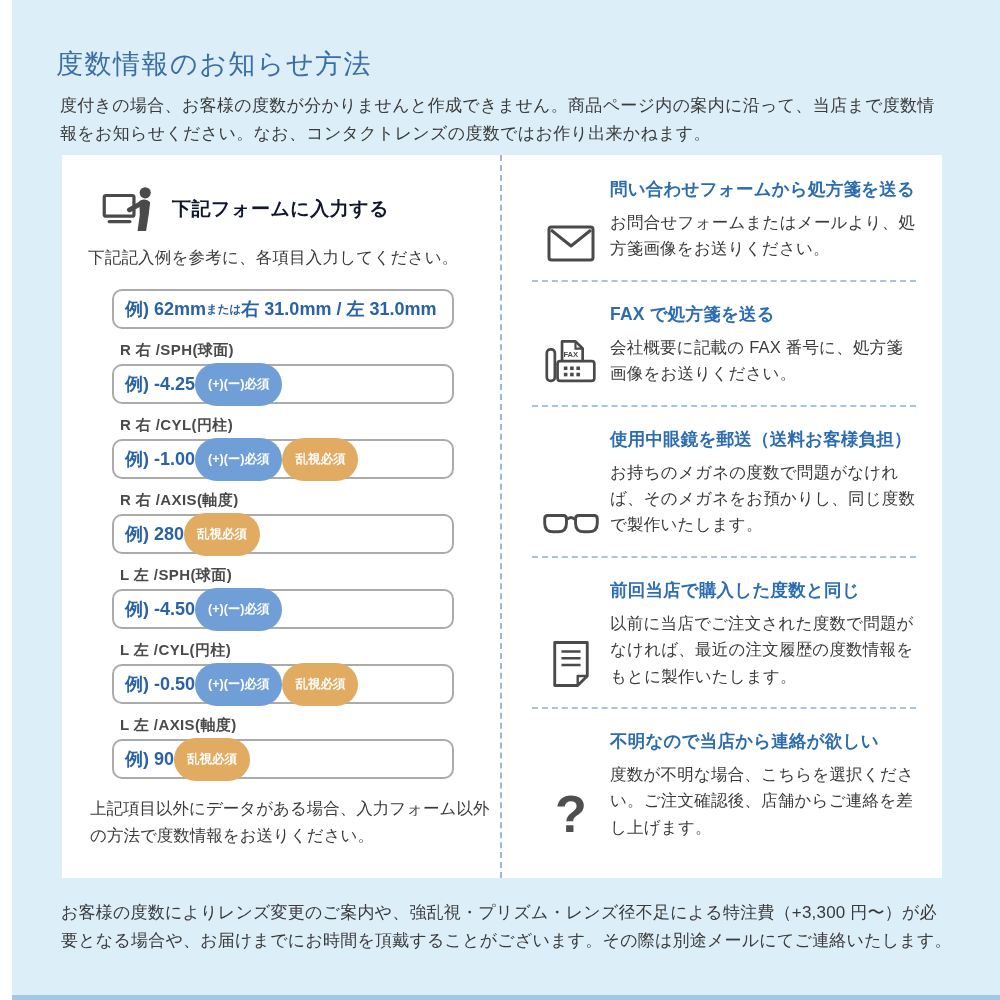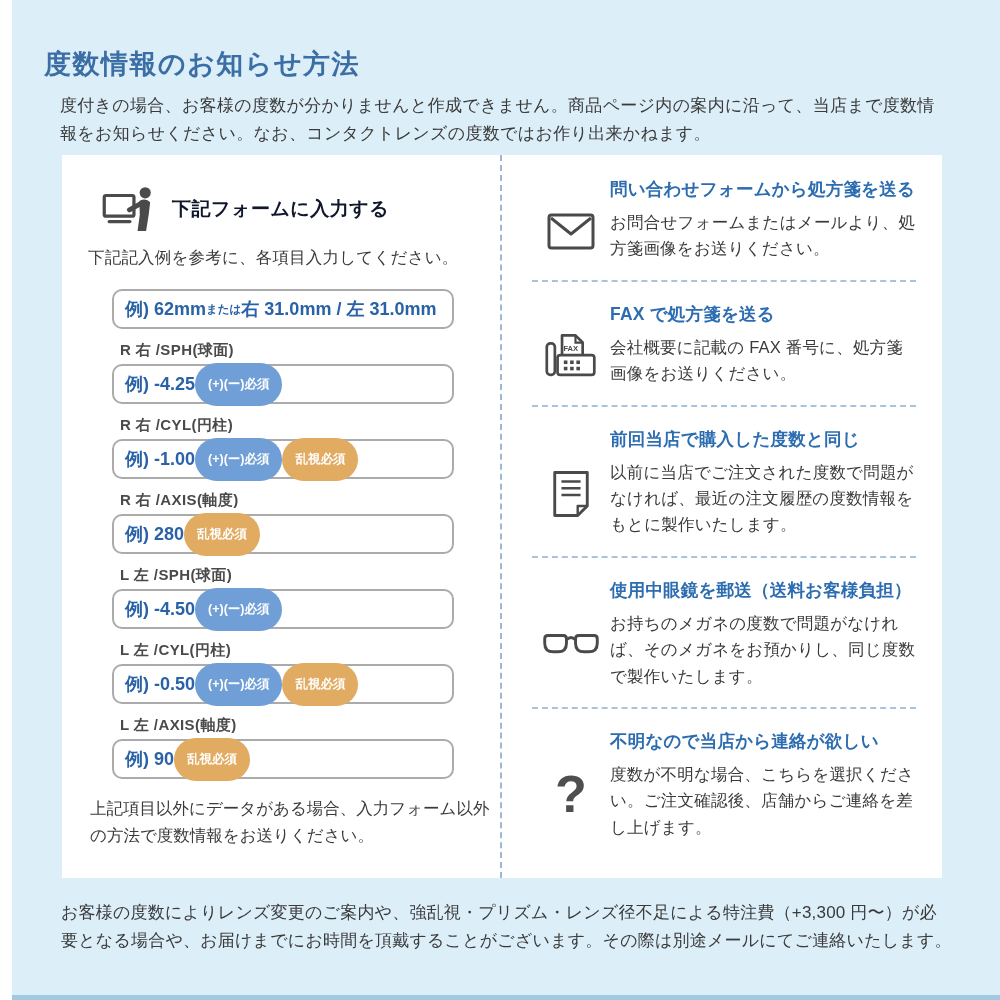--- a/index.html
+++ b/index.html
@@ -6,22 +6,22 @@
   body{
     width:1000px;height:1000px;position:relative;
     background:#dceef8;
     font-family:"Liberation Sans","DejaVu Sans",sans-serif;
     color:#3a3a3a;
   }
   .left-strip{position:absolute;left:0;top:0;width:12px;height:1000px;background:#ffffff;}
   .bottom-strip{position:absolute;left:12px;bottom:0;width:988px;height:5px;background:#a3c8e0;}
 
   .page-title{
-    position:absolute;left:44px;top:46px;margin:0;
-    font-size:27px;font-weight:bold;color:#3b6ea5;letter-spacing:1.5px;text-align:center;
+    position:absolute;left:56px;top:46px;margin:0;
+    font-size:27px;font-weight:normal;color:#3b6ea5;letter-spacing:1.5px;text-align:center;
   }
   .intro{
     position:absolute;left:60px;top:92px;width:888px;margin:0;
     font-size:17px;line-height:1.62;color:#3a3a3a;letter-spacing:0.3px;
   }
 
   .main-box{
     position:absolute;left:62px;top:155px;width:880px;height:723px;
     background:#ffffff;display:flex;box-sizing:border-box;overflow:hidden;
   }
@@ -47,21 +47,21 @@
   .pill{
     color:#fff;font-weight:bold;font-size:12.5px;padding:14px 13px;
     border-radius:999px;white-space:nowrap;line-height:1.2;
   }
   .pill-blue{background:#6f9fd6;}
   .pill-orange{background:#e2ab62;}
   .form-note{margin:16px 8px 0 2px;font-size:16.5px;line-height:1.62;}
 
   .method{display:flex;padding:20px 0 18px;border-bottom:2px dashed #a9c3dd;}
   .method:last-child{border-bottom:none;}
-  .method-icon{width:78px;flex:none;display:flex;justify-content:center;align-items:center;padding-top:24px;}
+  .method-icon{width:78px;flex:none;display:flex;justify-content:center;align-items:flex-end;padding-top:24px;}
   .method-text{flex:1;}
   .method-title{color:#2c6cb0;font-weight:bold;font-size:17.5px;margin:0 0 8px 0;letter-spacing:0.2px;}
   .method-body{font-size:16.5px;line-height:1.6;margin:0;letter-spacing:0.2px;}
 
   .question-glyph{font-size:52px;font-weight:bold;color:#4f4f4f;line-height:1;margin-top:-4px;}
 
   .page-footer{
     position:absolute;left:60px;top:898px;width:892px;margin:1px;
     font-size:17px;line-height:1.65;letter-spacing:0.2px;
   }
@@ -190,48 +190,48 @@
         </svg>
       </div>
       <div class="method-text">
         <p class="method-title">FAX で処方箋を送る</p>
         <p class="method-body">会社概要に記載の FAX 番号に、処方箋画像をお送りください。</p>
       </div>
     </div>
 
     <div class="method">
       <div class="method-icon">
+        <svg width="58" height="26" viewBox="0 0 64 28">
+          <path d="M3 7 q0 -3.5 3.5 -3.5 h17 q3.5 0 3.5 3.5 v5 q0 9.5 -9.5 9.5 h-5 q-9.5 0 -9.5 -9.5 z" fill="none" stroke="#4a4a4a" stroke-width="3.2"></path>
+          <path d="M37 7 q0 -3.5 3.5 -3.5 h17 q3.5 0 3.5 3.5 v5 q0 9.5 -9.5 9.5 h-5 q-9.5 0 -9.5 -9.5 z" fill="none" stroke="#4a4a4a" stroke-width="3.2"></path>
+          <path d="M27.5 8 q4.5 -4.5 9 0" fill="none" stroke="#4a4a4a" stroke-width="3"></path>
+        </svg>
+      </div>
+      <div class="method-text">
+        <p class="method-title">使用中眼鏡を郵送（送料お客様負担）</p>
+        <p class="method-body">お持ちのメガネの度数で問題がなければ、そのメガネをお預かりし、同じ度数で製作いたします。</p>
+      </div>
+    </div>
+
+    <div class="method">
+      <div class="method-icon">
         <svg width="44" height="50" viewBox="0 0 46 50">
           <path d="M6 2.5 h34 v35 l-10 10 H6 z" fill="none" stroke="#4a4a4a" stroke-width="3" stroke-linejoin="round"></path>
           <path d="M40 37.5 H30 v10" fill="none" stroke="#4a4a4a" stroke-width="2.5" stroke-linejoin="round"></path>
           <path d="M13 12 h20 M13 19 h20 M13 26 h20" stroke="#4a4a4a" stroke-width="2.5"></path>
         </svg>
       </div>
       <div class="method-text">
         <p class="method-title">前回当店で購入した度数と同じ</p>
         <p class="method-body">以前に当店でご注文された度数で問題がなければ、最近の注文履歴の度数情報をもとに製作いたします。</p>
       </div>
     </div>
 
     <div class="method">
       <div class="method-icon">
-        <svg width="58" height="26" viewBox="0 0 64 28">
-          <path d="M3 7 q0 -3.5 3.5 -3.5 h17 q3.5 0 3.5 3.5 v5 q0 9.5 -9.5 9.5 h-5 q-9.5 0 -9.5 -9.5 z" fill="none" stroke="#4a4a4a" stroke-width="3.2"></path>
-          <path d="M37 7 q0 -3.5 3.5 -3.5 h17 q3.5 0 3.5 3.5 v5 q0 9.5 -9.5 9.5 h-5 q-9.5 0 -9.5 -9.5 z" fill="none" stroke="#4a4a4a" stroke-width="3.2"></path>
-          <path d="M27.5 8 q4.5 -4.5 9 0" fill="none" stroke="#4a4a4a" stroke-width="3"></path>
-        </svg>
-      </div>
-      <div class="method-text">
-        <p class="method-title">使用中眼鏡を郵送（送料お客様負担）</p>
-        <p class="method-body">お持ちのメガネの度数で問題がなければ、そのメガネをお預かりし、同じ度数で製作いたします。</p>
-      </div>
-    </div>
-
-    <div class="method">
-      <div class="method-icon">
         <div class="question-glyph">?</div>
       </div>
       <div class="method-text">
         <p class="method-title">不明なので当店から連絡が欲しい</p>
         <p class="method-body">度数が不明な場合、こちらを選択ください。ご注文確認後、店舗からご連絡を差し上げます。</p>
       </div>
     </div>
 
   </div>
 </div>

